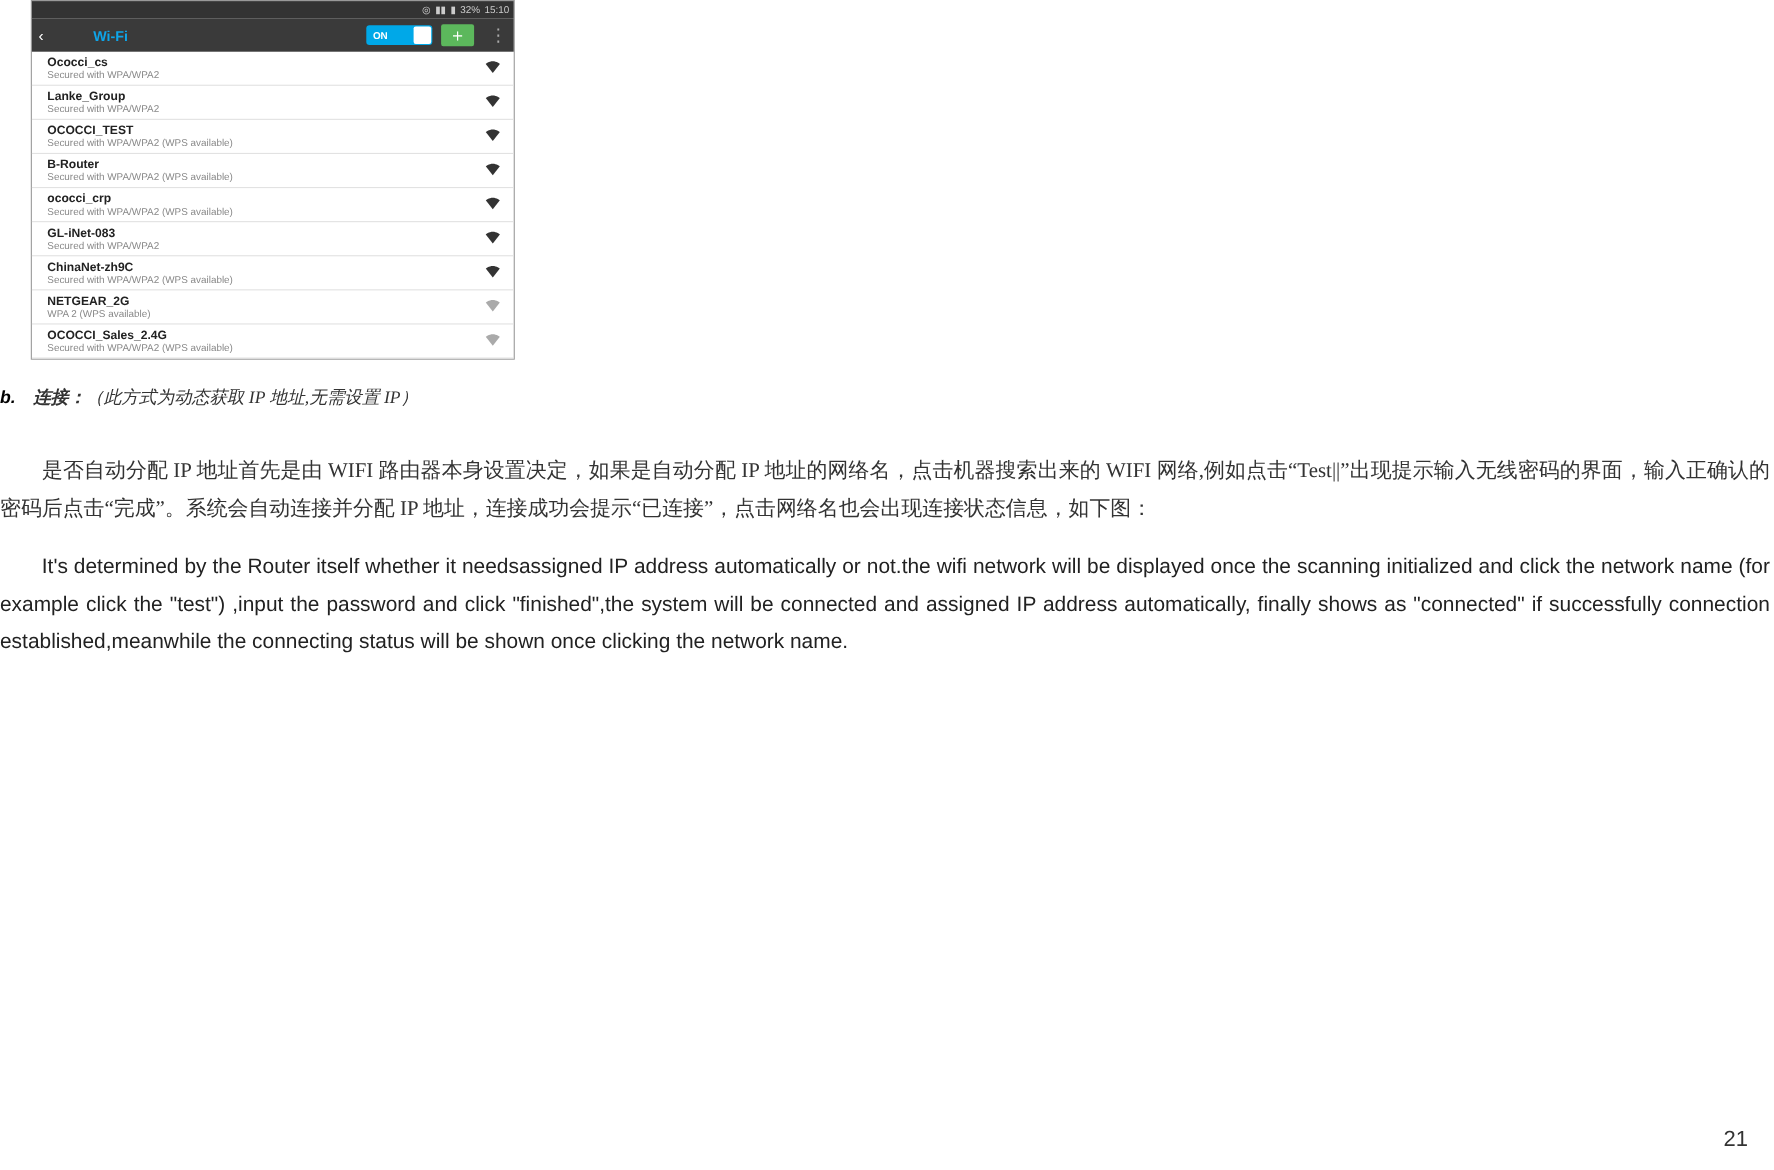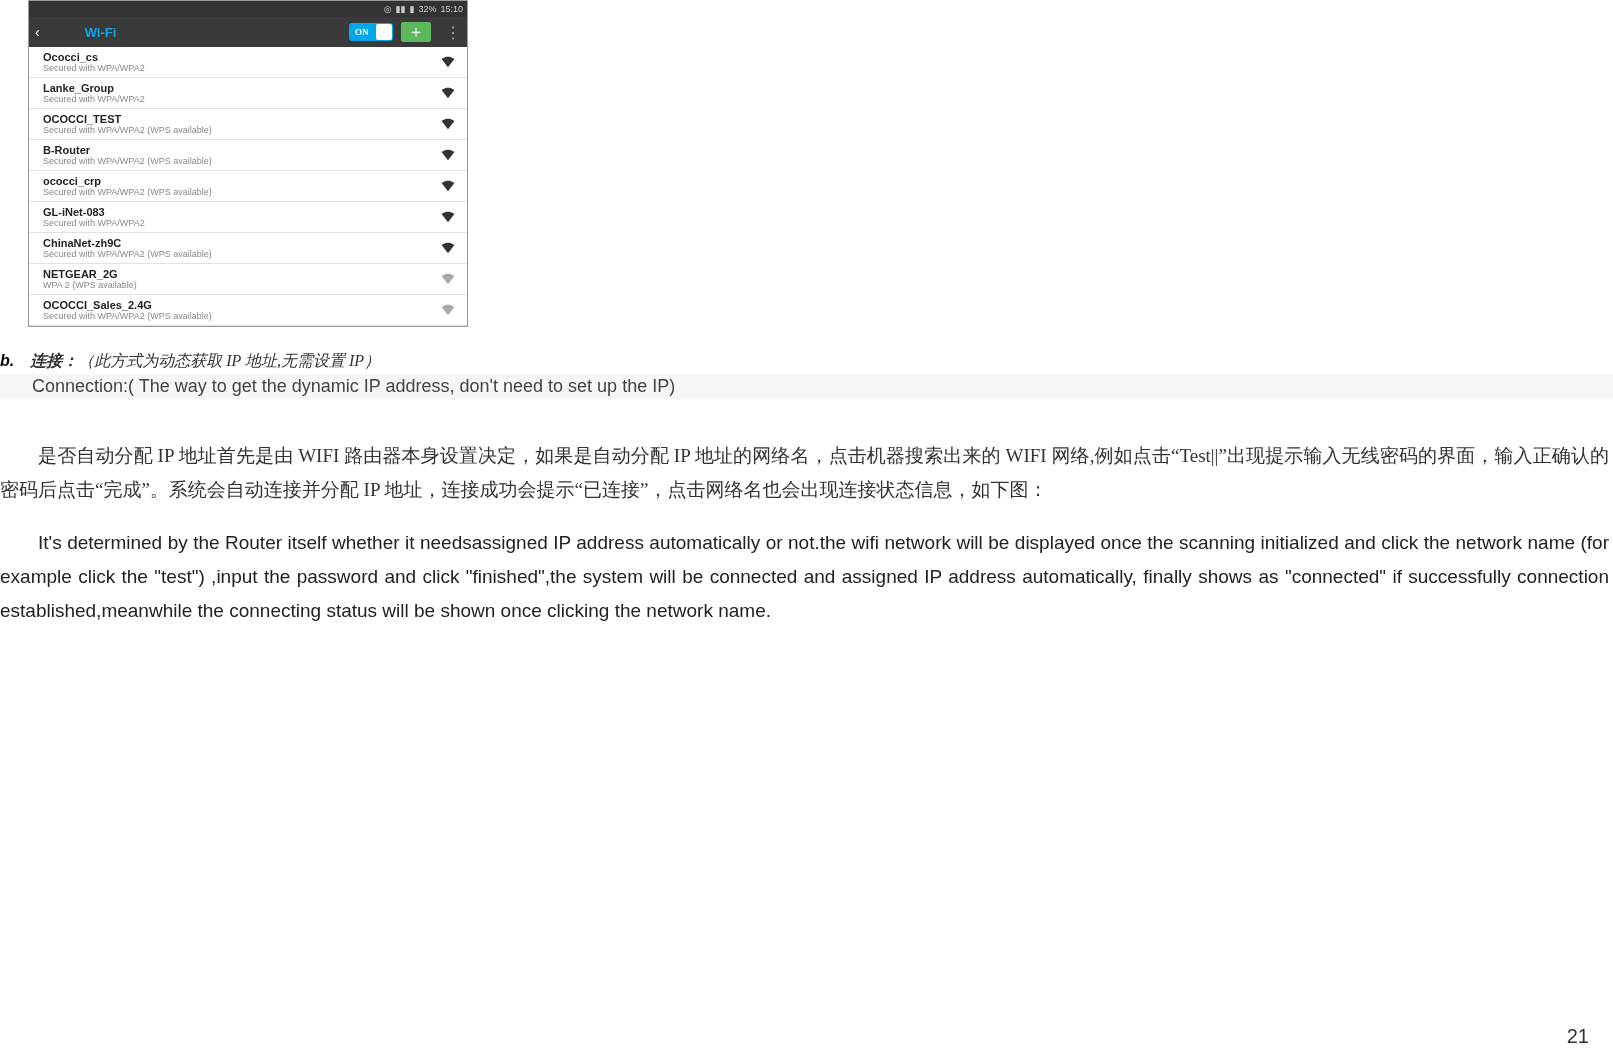--- a/index.html
+++ b/index.html
@@ -50,31 +50,30 @@
     font-size: 14px;
   }
   .phone-title {
     color: #0ea5e9;
     font-size: 13px;
     font-weight: bold;
     flex: 1;
     margin-left: 37px;
   }
   .phone-toggle {
-    width: 44px; height: 18px;
+    width: 60px; height: 18px;
     background: #00a8e8;
     border-radius: 3px;
     color: #fff;
     font-size: 9px;
     font-weight: bold;
     display: flex;
     align-items: center;
     padding-left: 6px;
     position: relative;
-    font-family: Liberation Serif, serif;
   }
   .phone-toggle::after {
     content:"";
     position:absolute;
     right:1px; top:1px;
     width:16px; height:16px;
     background:#fff;
     border-radius:2px;
   }
   .phone-add {
@@ -260,23 +259,20 @@
         </div>
       </div>
   </div>
 
   <div class="section-b">
     <p class="line-cn">
       <span class="b-label">b.</span>
       &nbsp;&nbsp;
       <span class="hanzi-bold">连接：</span><span>（此方式为动态获取 IP 地址,无需设置 IP）</span>
     </p>
-    <p class="line-en">
-      <span>Connection:( </span><span>The way to get the dynamic IP address, don't need to set up the IP)</span>
-    </p>
   </div>
 
   <div class="paragraph-block">
     <p class="paragraph-cn">
       <span class="indent"></span><span>是否自动分配 IP 地址首先是由 WIFI 路由器本身设置决定，如果是自动分配 IP 地址的网络名，点击机器搜索出来的 WIFI 网络,例如点击“Test||”出现提示输入无线密码的界面，输入正确认的密码后点击“完成”。系统会自动连接并分配 IP 地址，连接成功会提示“已连接”，点击网络名也会出现连接状态信息，如下图：</span>
     </p>
     <p class="paragraph-en">
       <span class="indent"></span><span>It's determined by the Router itself whether it needsassigned IP address automatically or not.the wifi network will be displayed once   the scanning initialized and click the network name (for example click the "test") ,input the password and click "finished",the system will be connected and assigned IP address automatically, finally shows as "connected" if successfully connection established,meanwhile the connecting status will be shown once clicking the network name.</span>
     </p>
   </div>

